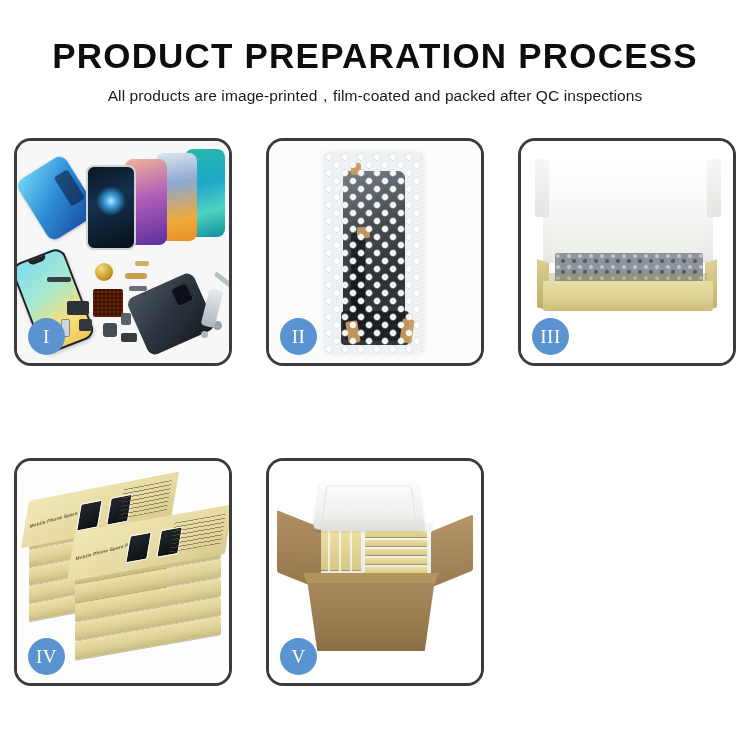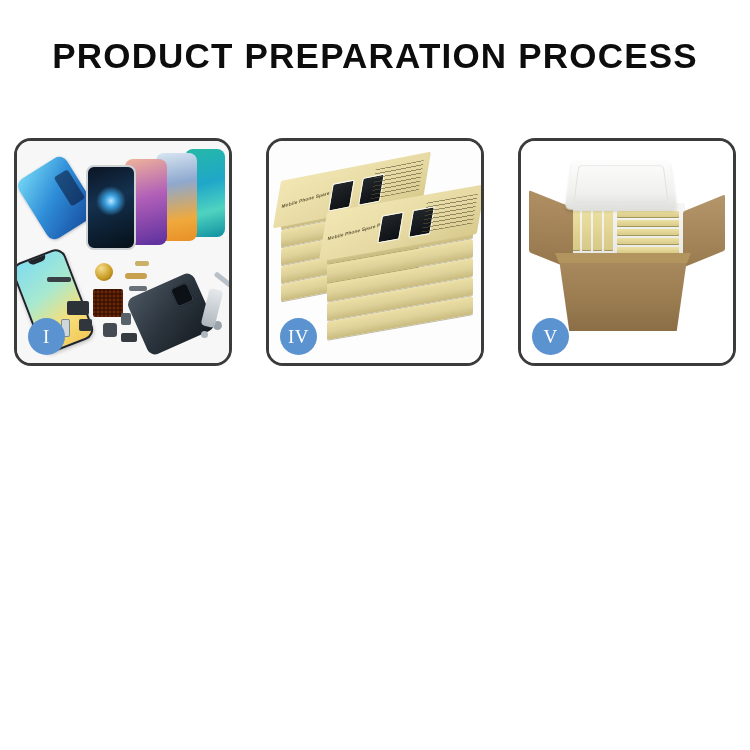--- a/index.html
+++ b/index.html
@@ -338,20 +338,21 @@
   .c6tape.t1{left:45px;top:84px;width:15px;height:20px;}
   .c6tape.t2{left:48px;top:146px;width:16px;height:18px;}
 </style>
 </head>
 <body>
 
 <div class="page">
 
   <div class="header">
     <div class="title">PRODUCT PREPARATION PROCESS</div>
+    <div class="subtitle">All products are image-printed，film-coated and packed after QC inspections</div>
   </div>
 
   <div class="grid">
 
     <div class="card">
       <div class="scene p1">
         <div class="ph blue"></div>
         <div class="ph black"></div>
         <div class="ph purple"></div>
         <div class="ph orange"></div>
@@ -371,21 +372,48 @@
         <div class="cmp f8"></div>
         <div class="cmp f9"></div>
         <div class="cmp f10"></div>
         <div class="cmp f11"></div>
         <div class="cmp f12"></div>
         <div class="tool"></div>
       </div>
       <div class="badge">I</div>
     </div>
 
-
+    <div class="card">
+      <div class="scene p2">
+        <div class="bubblebag">
+          <div class="screenpart"></div>
+          <div class="flexcable"></div>
+          <div class="darkbase"></div>
+          <div class="tapebit t1"></div>
+          <div class="tapebit t2"></div>
+          <div class="tapebit t3"></div>
+          <div class="tapebit t4"></div>
+          <div class="bubbles"></div>
+        </div>
+      </div>
+      <div class="badge">II</div>
+    </div>
+
+    <div class="card">
+      <div class="scene p3">
+        <div class="b3lid"></div>
+        <div class="b3foamback"></div>
+        <div class="b3grayfoam"></div>
+        <div class="b3left"></div>
+        <div class="b3right"></div>
+        <div class="b3inner"></div>
+        <div class="b3front"></div>
+      </div>
+      <div class="badge">III</div>
+    </div>
 
     <div class="card">
       <div class="scene p4">
         <div class="stackbox sb r1"></div>
         <div class="stackbox sb r2"></div>
         <div class="stackbox sb r3"></div>
         <div class="stackbox sb r4"></div>
         <div class="stackbox sb r5"></div>
 
         <div class="boxtop rear">

